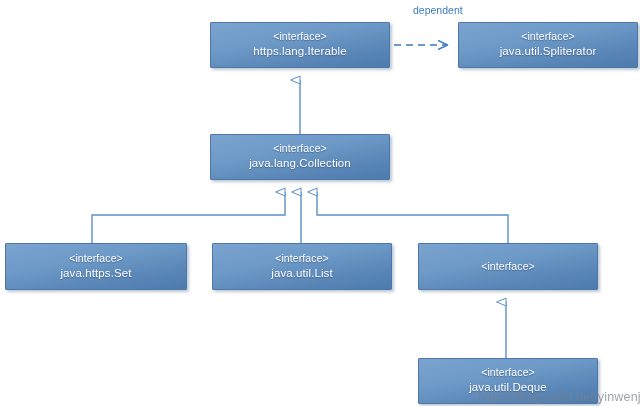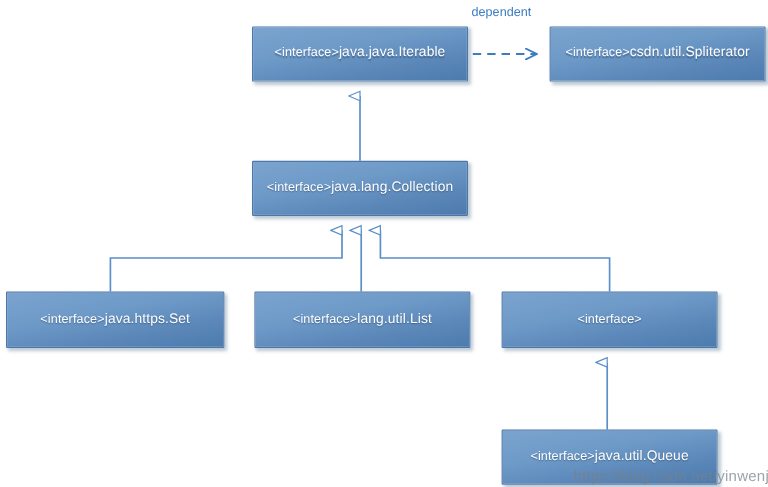--- a/index.html
+++ b/index.html
@@ -25,21 +25,21 @@
     pointer-events: none;
   }
   .uml-box {
     position: absolute;
     box-sizing: border-box;
     border: 1px solid #4C77A8;
     border-radius: 1px;
     background: linear-gradient(170deg, #7BA3CE 0%, #6E9AC8 38%, #5A87B8 72%, #4E7BAE 100%);
     box-shadow: 2px 2px 3px rgba(80, 110, 140, 0.38);
     display: flex;
-    flex-direction: row;
+    flex-direction: column;
     align-items: center;
     justify-content: center;
     color: #ffffff;
     text-shadow: 0 1px 1px rgba(40, 65, 95, 0.55);
     line-height: 1.32;
   }
   .uml-stereotype {
     font-size: 10.5px;
     letter-spacing: 0.1px;
   }
@@ -89,51 +89,51 @@
      Collection : orthogonal routing through bus y=215 --&gt;
     <path d="M508,243 L508,215 L317,215 L317,192" fill="none" stroke="#5B8FC9" stroke-width="1.4" marker-end="url(#hollow-triangle)"></path>
 
      Queue : straight vertical --&gt;
     <path d="M506,358 L506,302" fill="none" stroke="#5B8FC9" stroke-width="1.4" marker-end="url(#hollow-triangle)"></path>
 
      Spliterator : dashed dependency --&gt;
     <path d="M394,45 L447,45" fill="none" stroke="#3D7CC0" stroke-width="1.6" stroke-dasharray="7,5" marker-end="url(#open-arrow)"></path>
   </svg>
 
-  <div class="edge-label" style="left:393px; top:4px;">dependent</div>
+  <div class="edge-label" style="left:413px; top:4px;">dependent</div>
 
   <div class="uml-box" style="left:210px; top:22px; width:180px; height:46px;">
     <div class="uml-stereotype">&lt;interface&gt;</div>
-    <div class="uml-name">java.java.Iterable</div>
+    <div class="uml-name">https.lang.Iterable</div>
   </div>
 
   <div class="uml-box" style="left:458px; top:22px; width:180px; height:46px;">
     <div class="uml-stereotype">&lt;interface&gt;</div>
-    <div class="uml-name">csdn.util.Spliterator</div>
+    <div class="uml-name">java.util.Spliterator</div>
   </div>
 
   <div class="uml-box" style="left:210px; top:134px; width:180px; height:46px;">
     <div class="uml-stereotype">&lt;interface&gt;</div>
     <div class="uml-name">java.lang.Collection</div>
   </div>
 
   <div class="uml-box" style="left:5px; top:243px; width:182px; height:47px;">
     <div class="uml-stereotype">&lt;interface&gt;</div>
     <div class="uml-name">java.https.Set</div>
   </div>
 
   <div class="uml-box" style="left:212px; top:243px; width:180px; height:47px;">
     <div class="uml-stereotype">&lt;interface&gt;</div>
-    <div class="uml-name">lang.util.List</div>
+    <div class="uml-name">java.util.List</div>
   </div>
 
   <div class="uml-box" style="left:418px; top:243px; width:180px; height:47px;">
     <div class="uml-stereotype">&lt;interface&gt;</div>
   </div>
 
   <div class="uml-box" style="left:418px; top:358px; width:180px; height:46px;">
     <div class="uml-stereotype">&lt;interface&gt;</div>
-    <div class="uml-name">java.util.Queue</div>
+    <div class="uml-name">java.util.Deque</div>
   </div>
 
   <div id="watermark" style="left:478px; top:390px;">https://blog.csdn.net/yinwenjie</div>
 
 </div>
 
 </body></html>

